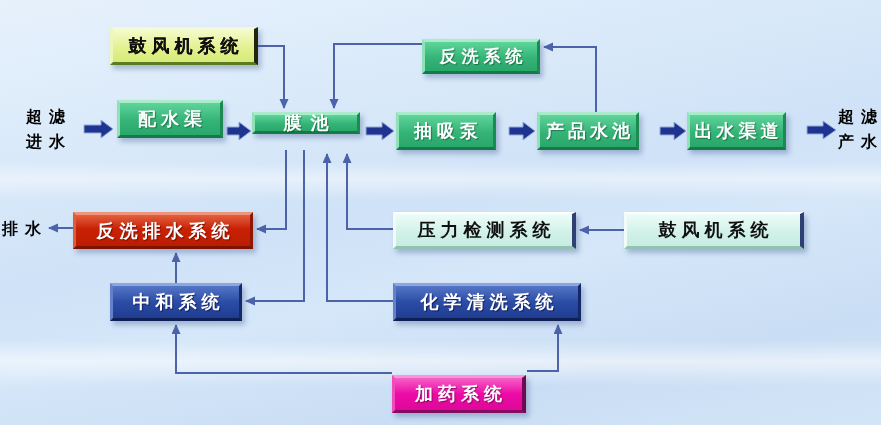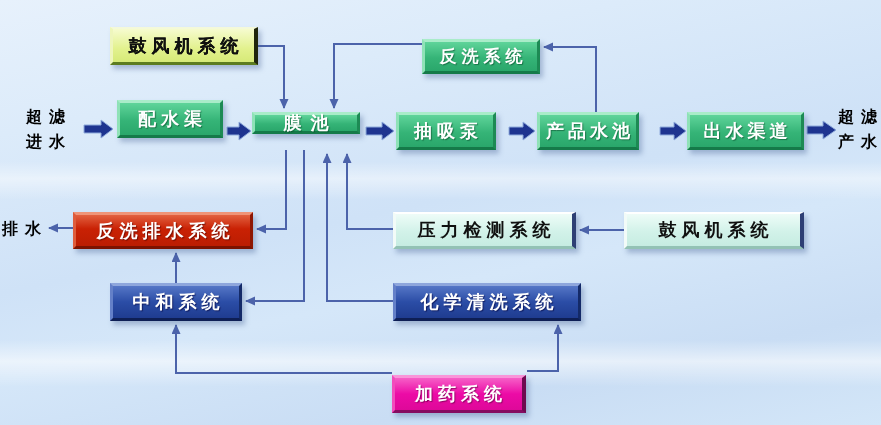--- a/index.html
+++ b/index.html
@@ -114,21 +114,21 @@
   </div>
 
   <div class="node green" style="left:396px;top:112px;width:100px;height:38px;">
     <span>抽吸泵</span>
   </div>
 
   <div class="node green" style="left:537px;top:112px;width:102px;height:38px;letter-spacing:4px;text-indent:4px;">
     <span>产品水池</span>
   </div>
 
-  <div class="node green" style="left:687px;top:112px;width:117px;height:38px;letter-spacing:4px;text-indent:4px;">
+  <div class="node green" style="left:687px;top:112px;width:99px;height:38px;letter-spacing:4px;text-indent:4px;">
     <span>出水渠道</span>
   </div>
 
   <div class="node red" style="left:73px;top:212px;width:180px;height:37px;">
     <span>反洗排水系统</span>
   </div>
 
   <div class="node cyan" style="left:393px;top:212px;width:183px;height:37px;">
     <span>压力检测系统</span>
   </div>

